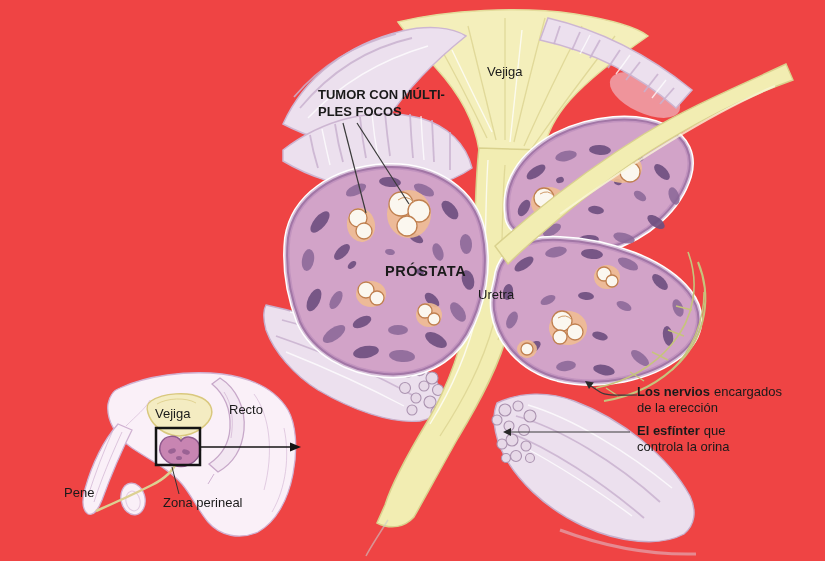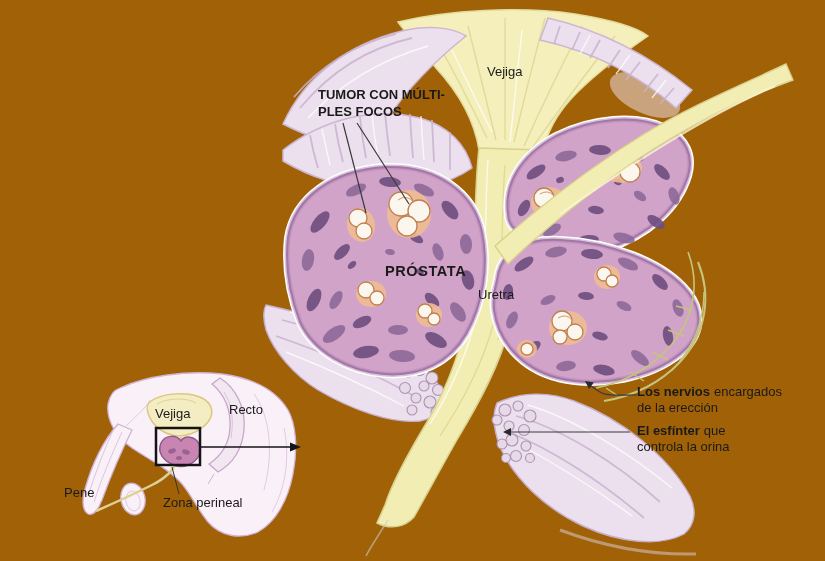--- a/index.html
+++ b/index.html
@@ -1,16 +1,16 @@
 <!DOCTYPE html>
 <html><head>
 <meta charset="utf-8">
 <style>
   html,body{margin:0;padding:0;background:#fff;}
-  .stage{position:relative;width:825px;height:561px;background:#a16207;overflow:hidden;}
+  .stage{position:relative;width:825px;height:561px;background:#ef4444;overflow:hidden;}
   svg{display:block;}
   .lbl{font-family:"Liberation Sans",sans-serif;font-size:13px;fill:#1a1a1a;}
   .b{font-weight:bold;}
   .big{font-size:14.5px;letter-spacing:.6px;}
   .leader{stroke:#3a3a3a;stroke-width:1.2;fill:none;}
   .ahead{fill:#2a2a2a;stroke:none;}
   .streakD{fill:#6f4f80;stroke:none;opacity:.92;}
   .streakL{fill:#8a6696;stroke:none;opacity:.85;}
   .mstreak{stroke:#c9b2cf;stroke-width:1.8;fill:none;opacity:.85;}
   .wstreak{stroke:#ffffff;stroke-width:1.4;fill:none;opacity:.75;}

